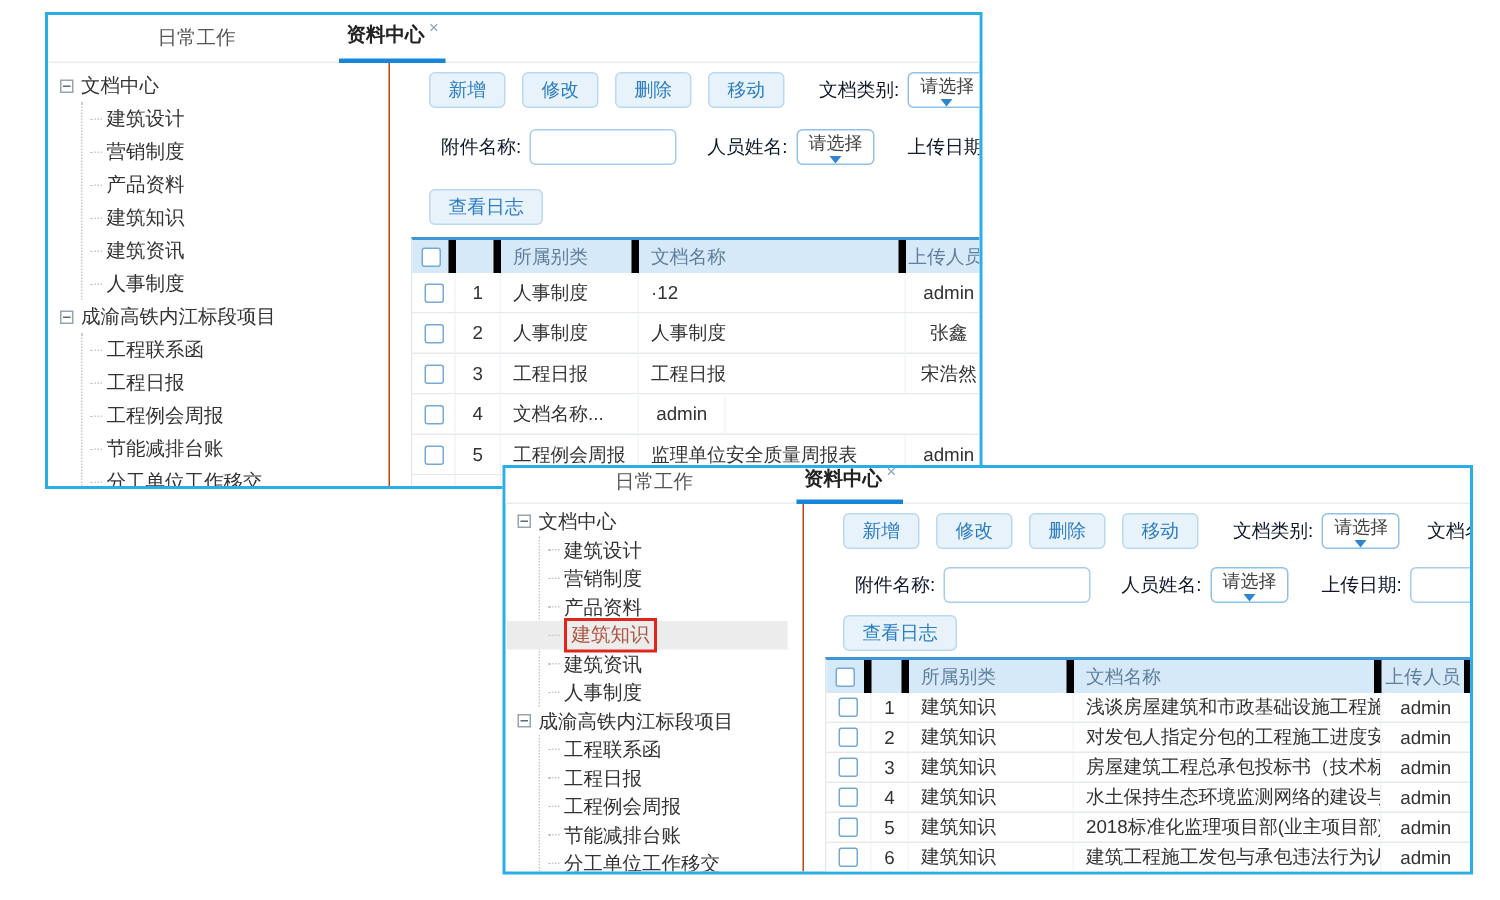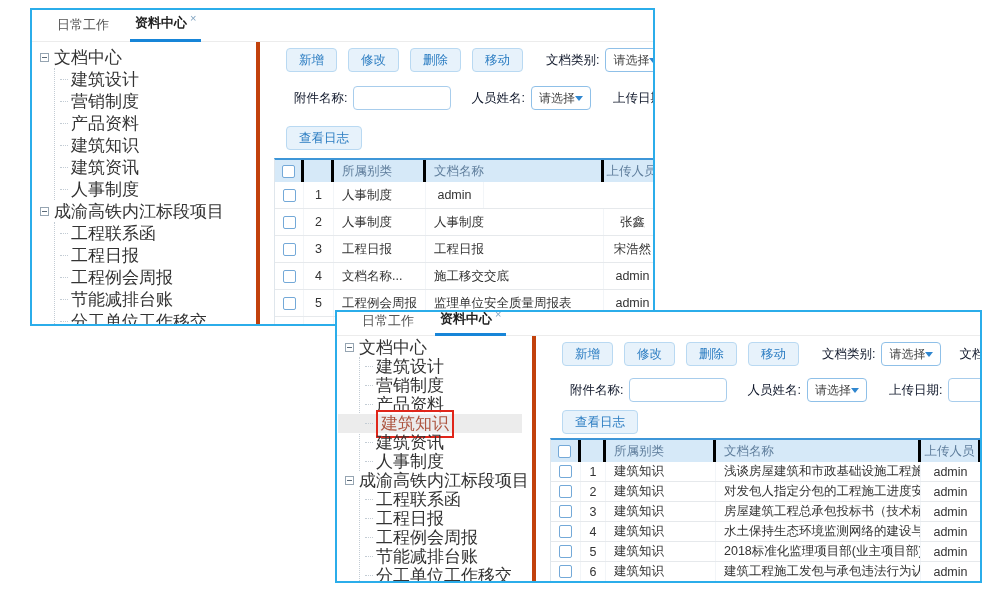--- a/index.html
+++ b/index.html
@@ -5,59 +5,59 @@
   * { box-sizing: border-box; margin: 0; padding: 0; }
   html,body { width: 1000px; height: 600px; background: #fff;
     font-family: "Liberation Sans", "DejaVu Sans", sans-serif; color: #333; }
   .window { position: absolute; background: #fff; border: 2px solid #2badea; overflow: hidden; }
   .w1 { left: 30px; top: 8px; width: 625px; height: 318px; z-index: 1; }
   .w2 { left: 335px; top: 310px; width: 647px; height: 273px; z-index: 2; }
 
   .tabbar { display: flex; align-items: flex-end; padding-left: 20px; border-bottom: 1px solid #ececec; background:#fff; }
   .w1 .tabbar { height: 32px; }
   .w2 .tabbar { height: 24px; }
-  .tab { font-size: 13px; color: #555; padding: 0 5px 7px 5px; margin-right: 16px; cursor: default; position: relative; white-space: nowrap; }
+  .tab { font-size: 13px; color: #555; padding: 0 5px 7px 5px; margin-right: 16px; cursor: default; position: relative; white-space: nowrap; margin-left: 48px; }
   .w2 .tab { padding-bottom: 5px; }
   .tab.active { color: #222; font-weight: bold; border-bottom: 3px solid #1785d8; margin-bottom: -1px; }
   .tab .close { font-weight: normal; font-size: 11px; color: #7fa3c0; margin-left: 3px; display: inline-block; transform: translateY(-5px); }
 
   .wbody { display: flex; position: absolute; left: 0; right: 0; bottom: 0; }
   .w1 .wbody { top: 32px; }
   .w2 .wbody { top: 24px; }
 
-  .sidebar { border-right: 4px solid #c2410c; overflow: hidden; flex: none; font-size: 17px; }
+  .sidebar { border-right: 1px solid #c2410c; overflow: hidden; flex: none; font-size: 13px; }
   .w1 .sidebar { width: 228px; padding: 4px 0 0 8px; }
   .w2 .sidebar { width: 199px; padding: 2px 0 0 8px; }
   .troot, .titem { display: flex; align-items: center; white-space: nowrap; }
   .w1 .troot, .w1 .titem { height: 22px; }
   .w2 .troot, .w2 .titem { height: 19px; }
   .mbox { width: 9px; height: 9px; border: 1px solid #96a5b2; background: #fff; position: relative; margin-right: 5px; flex: none; }
   .mbox::after { content: ""; position: absolute; left: 1px; right: 1px; top: 3px; height: 1px; background: #5a6a78; }
   .tgroup { margin-left: 14px; border-left: 1px dotted #c3ccd4; padding-left: 5px; }
   .titem::before { content: ""; width: 8px; border-top: 1px dotted #c3ccd4; margin-right: 3px; flex: none; }
   .titem.sel { background: #ececec; margin-left: -27px; padding-left: 27px; margin-right: 10px; }
   .redbox { border: 2px solid #e0261a; padding: 0 3px 1px 3px; color: #ad5540; }
 
   .main { flex: 1; overflow: hidden; padding-left: 14px; position: relative; }
   .trow { display: flex; align-items: center; white-space: nowrap; margin-left: 12px; }
   .w1 .row1 { margin-top: 6px; } .w1 .row2 { margin-top: 14px; } .w1 .row3 { margin-top: 16px; }
   .w2 .row1 { margin-top: 6px; } .w2 .row2 { margin-top: 12px; } .w2 .row3 { margin-top: 8px; }
   .btn { height: 24px; padding: 0 12px; background: #e7f2fb; border: 1px solid #b9d9f2; border-radius: 4px;
     color: #2c7dc2; font-size: 12.5px; margin-right: 11px; cursor: pointer; font-family: inherit; }
   .lbl { font-size: 12.5px; color: #0f172a; margin: 0 6px 0 12px; }
   .sel-box { width: 74px; height: 24px; border: 1px solid #8fc0e8; border-radius: 4px; background: #fff;
-    display: flex; align-items: center; justify-content: space-between; padding: 0 7px; font-size: 12px; color: #444; cursor: pointer; }
+    display: flex; align-items: center; justify-content: space-between; padding: 0 7px; font-size: 12px; color: #444; cursor: pointer; flex-direction: column; }
   .caret { width: 0; height: 0; border-left: 4px solid transparent; border-right: 4px solid transparent; border-top: 5px solid #2f86cf; }
   .tbox { width: 98px; height: 24px; border: 1px solid #a8cdec; border-radius: 4px; background: #fff; outline: none; padding: 0 5px; font-size: 12px; }
 
   .tbl { margin-top: 8px; border-top: 2px solid #3d96d8; border-left: 1px solid #dfe6ec; font-size: 12.5px; }
   .w2 .tbl { margin-top: 4px; }
   .trh { display: flex; background: #d6e9f8; color: #5f7e9c; }
   .w1 .trh { height: 22px; } .w2 .trh { height: 22px; }
-  .trh .c { border-right: 3px solid #000000; }
+  .trh .c { border-right: 5px solid #000000; }
   .trd { display: flex; background: #fff; border-bottom: 1px solid #e6e9ec; }
   .w1 .trd { height: 27px; } .w2 .trd { height: 20px; }
   .c { display: flex; align-items: center; overflow: hidden; white-space: nowrap; flex: none; border-right: 1px solid #f2f5f8; }
   .c.cbc, .c.num, .c.up { justify-content: center; }
   .c.cat, .c.name { padding-left: 8px; }
   .w1 .cbc { width: 29px; } .w1 .num { width: 30px; } .w1 .cat { width: 92px; } .w1 .name { width: 178px; } .w1 .up { width: 58px; }
   .w2 .cbc { width: 30px; } .w2 .num { width: 25px; } .w2 .cat { width: 110px; } .w2 .name { width: 205px; } .w2 .up { width: 60px; }
   .cb { width: 13px; height: 13px; border: 1px solid #74a9d8; border-radius: 2px; background: #fff; flex: none; cursor: pointer; }
 </style>
 </head>
@@ -152,20 +152,21 @@
           <div class="c cat">所属别类</div>
           <div class="c name">文档名称</div>
           <div class="c up">上传人员</div>
         </div>
         <div class="trd">
           <div class="c cbc">
               <span class="cb"></span>
             </div>
           <div class="c num">1</div>
           <div class="c cat">人事制度</div>
+          <div class="c name">·12</div>
           <div class="c up">admin</div>
         </div>
         <div class="trd">
           <div class="c cbc">
               <span class="cb"></span>
             </div>
           <div class="c num">2</div>
           <div class="c cat">人事制度</div>
           <div class="c name">人事制度</div>
           <div class="c up">张鑫</div>
@@ -178,21 +179,20 @@
           <div class="c cat">工程日报</div>
           <div class="c name">工程日报</div>
           <div class="c up">宋浩然</div>
         </div>
         <div class="trd">
           <div class="c cbc">
               <span class="cb"></span>
             </div>
           <div class="c num">4</div>
           <div class="c cat">文档名称...</div>
-          <div class="c name">施工移交交底</div>
           <div class="c up">admin</div>
         </div>
         <div class="trd">
           <div class="c cbc">
               <span class="cb"></span>
             </div>
           <div class="c num">5</div>
           <div class="c cat">工程例会周报</div>
           <div class="c name">监理单位安全质量周报表</div>
           <div class="c up">admin</div>

